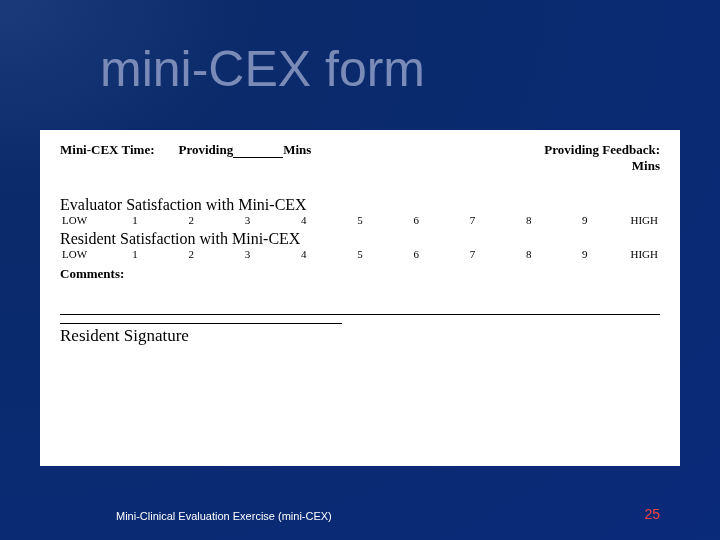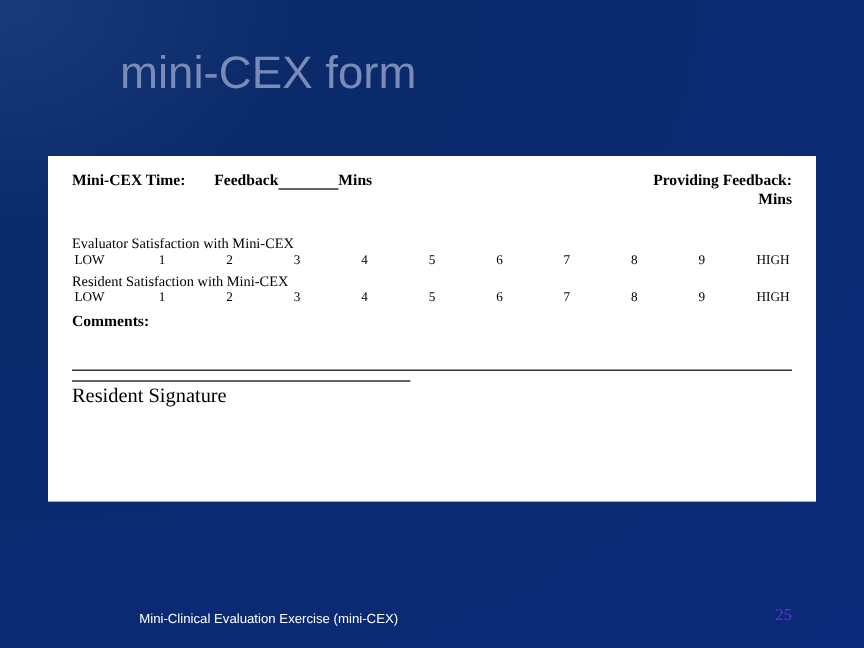--- a/index.html
+++ b/index.html
@@ -8,49 +8,49 @@
     height: 540px;
     background: radial-gradient(ellipse at top left, #1a3a7a 0%, #0a2a6a 25%, #0a2a7a 100%);
     font-family: "Times New Roman", serif;
     position: relative;
     overflow: hidden;
   }
   .title {
     position: absolute;
     top: 40px;
     left: 100px;
-    font-size: 38px;
+    font-size: 50px;
     color: #7a8bb8;
     font-family: Arial, sans-serif;
   }
   .form-panel {
     position: absolute;
     top: 130px;
     left: 40px;
     width: 640px;
-    height: 288px;
+    height: 336px;
     background: #ffffff;
     color: #000;
     padding: 12px 20px;
     font-size: 13px;
   }
   .time-row {
     display: flex;
     justify-content: space-between;
     margin-bottom: 22px;
   }
   .time-left {
     display: flex;
     gap: 24px;
   }
   .time-right {
     text-align: right;
   }
   .bold { font-weight: bold; }
-  .satis-label { margin-top: 4px; font-size: 12px; }
+  .satis-label { margin-top: 4px; font-size: 16px; }
   .scale-row {
     display: flex;
     justify-content: flex-start;
     font-size: 11px;
     padding: 0 2px;
     margin-bottom: 4px;
   }
   .scale-row span { flex: 1; text-align: center; }
   .scale-row .low { flex: 0.8; text-align: left; }
   .scale-row .high { flex: 0.8; text-align: right; }
@@ -82,43 +82,43 @@
     bottom: 18px;
     left: 116px;
     color: #fff;
     font-size: 11px;
     font-family: Arial, sans-serif;
   }
   .footer-right {
     position: absolute;
     bottom: 18px;
     right: 60px;
-    color: #6d28d9;
+    color: #ef4444;
     font-size: 14px;
-    font-family: Liberation Serif, serif;
+    font-family: Liberation Sans, sans-serif;
   }
   .underline {
     display: inline-block;
     border-bottom: 1px solid #000;
     width: 50px;
     height: 13px;
     vertical-align: bottom;
   }
 </style>
 </head>
 <body>
 
 <div class="title">mini-CEX form</div>
 
 <div class="form-panel">
   <div class="time-row">
     <div class="time-left">
       <span class="bold">Mini-CEX Time:</span>
       <span>
-        <span class="bold">Feedback</span><span class="underline"></span><span class="bold">Mins</span>
+        <span class="bold">Providing</span><span class="underline"></span><span class="bold">Mins</span>
       </span>
     </div>
     <div class="time-right">
       <div class="bold">Providing Feedback:</div>
       <div class="bold">Mins</div>
     </div>
   </div>
 
   <div class="satis-label">Evaluator Satisfaction with Mini-CEX</div>
   <div class="scale-row">

